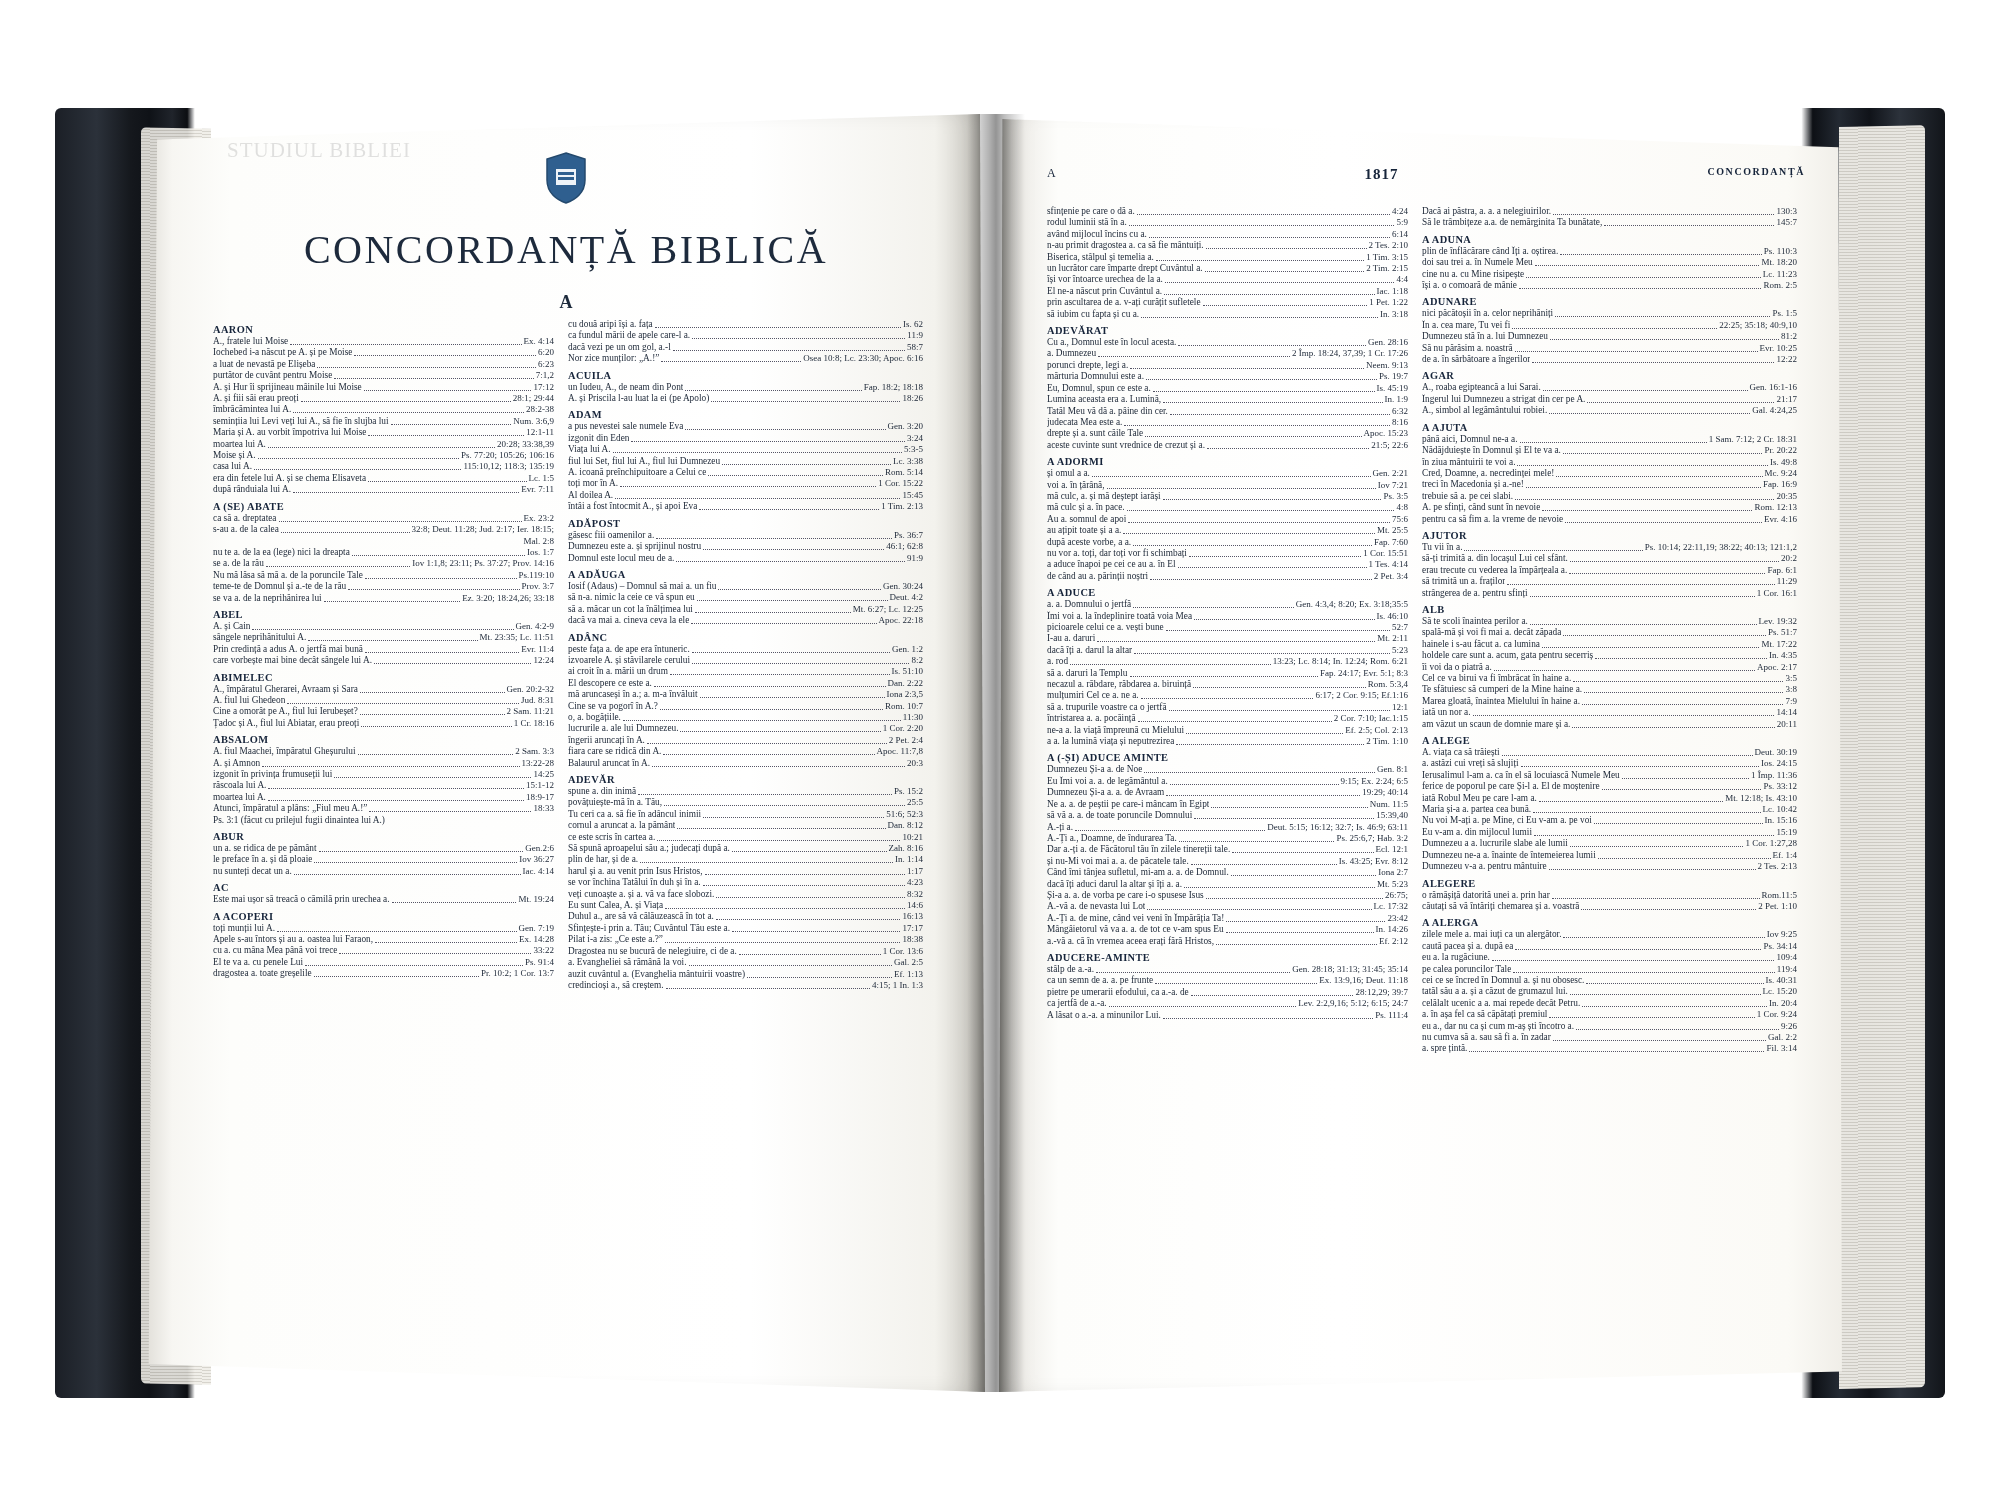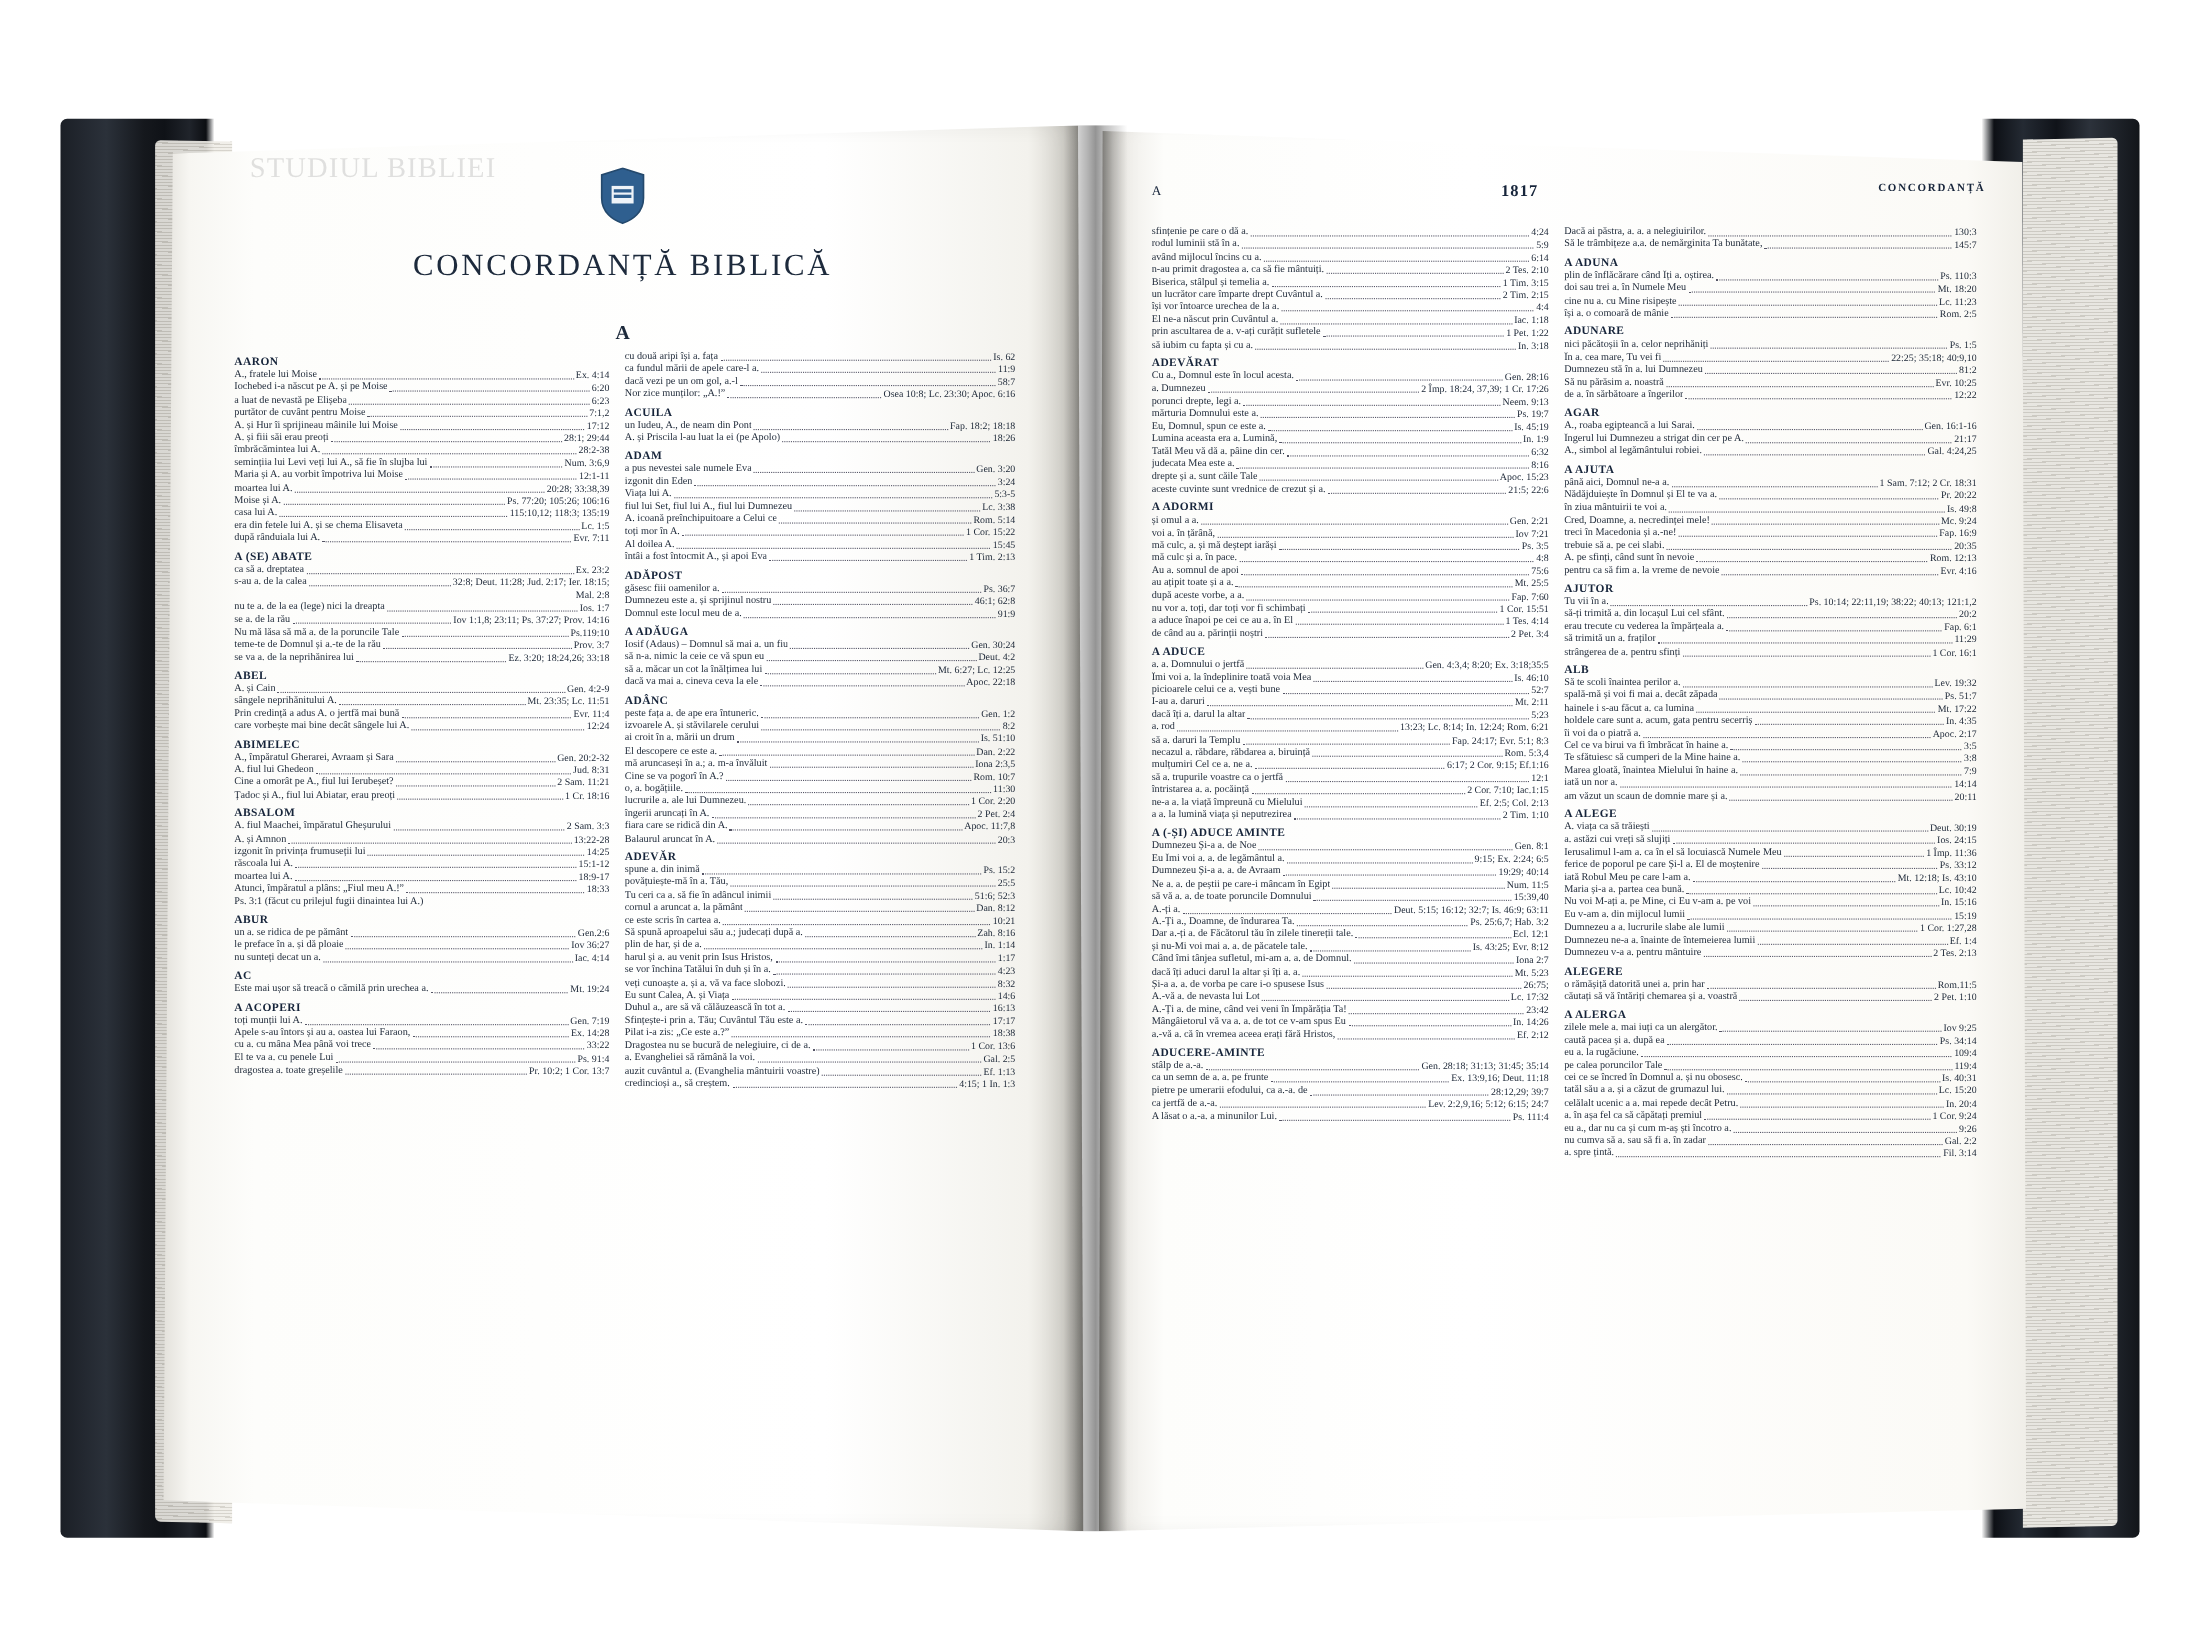--- a/index.html
+++ b/index.html
@@ -26,28 +26,28 @@
     box-shadow:inset 22px 0 34px -24px rgba(0,0,0,.4);
     clip-path:polygon(0.4% 0.4%, 99.0% 2.6%, 99.4% 98.4%, 0.0% 100%);}
 
   
   .gutter{position:absolute;left:820px;top:0;width:58px;height:100%;
     background:linear-gradient(90deg,rgba(0,0,0,0) 0%,rgba(0,0,0,.30) 38%,rgba(0,0,0,.42) 50%,rgba(0,0,0,.26) 64%,rgba(0,0,0,0) 100%);}
 
   
   .sheet{position:absolute;inset:0;color:#1a2230;}
   .ghost{position:absolute;left:80px;top:24px;width:680px;height:120px;opacity:.13;
-    font-family:"Liberation Serif",serif;font-size:26px;letter-spacing:1px;color:#222;}
+    font-family:"Liberation Serif",serif;font-size:21px;letter-spacing:1px;color:#222;}
   .ghost div{margin-bottom:5px;}
 
   .crest{position:absolute;left:50%;transform:translateX(-50%);top:38px;width:42px;height:52px;}
   .crest svg{width:100%;height:100%;}
 
   .booktitle{position:absolute;left:0;right:0;top:112px;text-align:center;
-    font-family:"Liberation Serif",serif;font-size:28px;letter-spacing:2.5px;color:#1d2a3c;}
+    font-family:"Liberation Serif",serif;font-size:40px;letter-spacing:2.5px;color:#1d2a3c;}
 
   .letterhead{position:absolute;left:0;right:0;top:178px;text-align:center;
     font-family:"Liberation Serif",serif;font-size:18px;font-weight:bold;color:#1d2a3c;}
 
   
   .cols{position:absolute;display:flex;}
   .cols.left{left:66px;top:205px;width:710px;justify-content:flex-end;}
   .cols.right{left:48px;top:92px;width:750px;}
   .col{width:50%;padding-right:14px;box-sizing:border-box;}
   .col:last-child{padding-right:0;}

